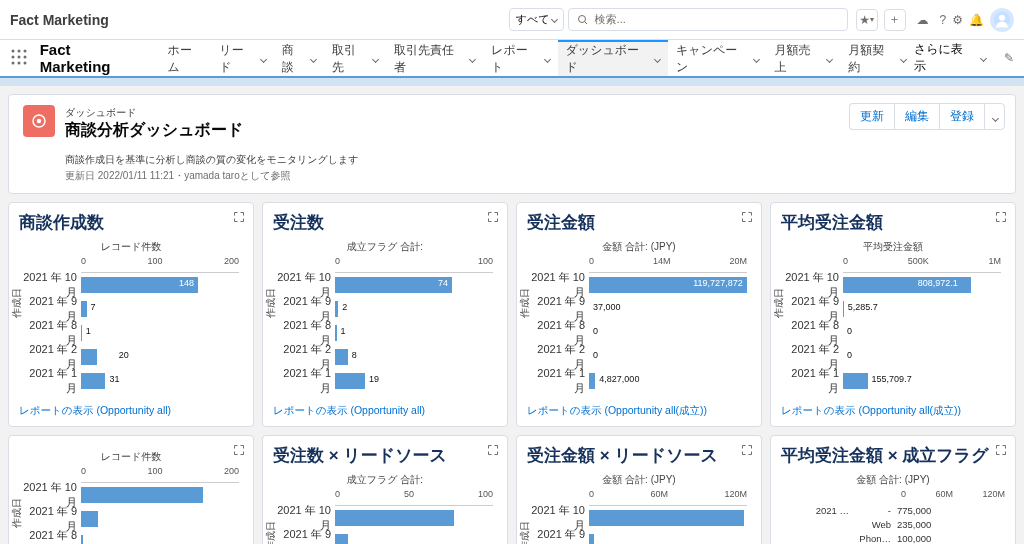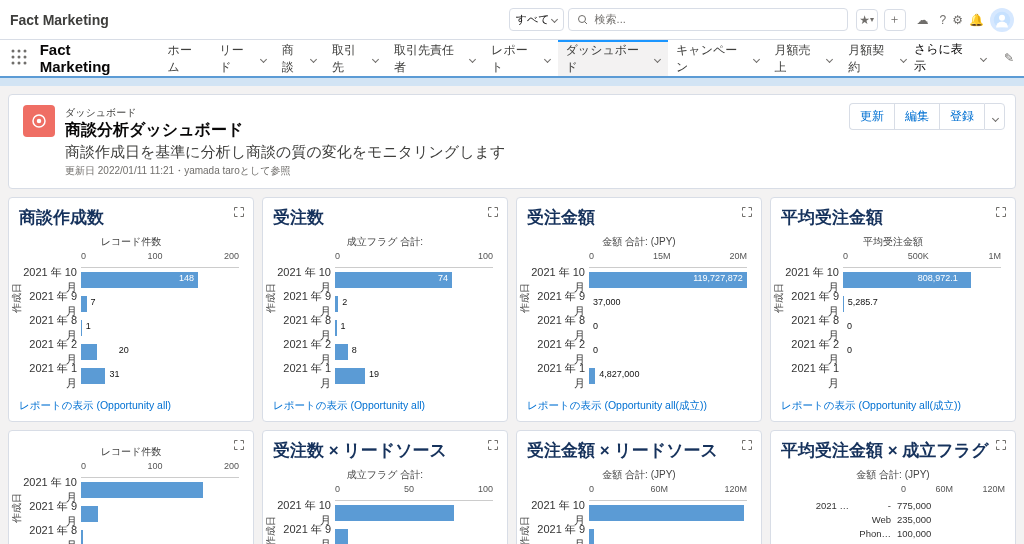--- a/index.html
+++ b/index.html
@@ -29,21 +29,21 @@
 
 .wave { height: 8px; background: #1b96ff; opacity: .15; }
 .ph { background: #fff; padding: 10px 14px; margin: 8px 8px 0 8px; border: 1px solid #d8dde6; border-radius: 4px; display: flex; gap: 10px; position: relative; }
 .ph .ico { width: 32px; height: 32px; background: #ef6e64; border-radius: 4px; display: flex; align-items: center; justify-content: center; color: #fff; }
 .ph .hd small { font-size: 10px; color: #3e3e3c; }
 .ph .hd h1 { font-size: 16px; font-weight: 700; }
 .ph .actions { position: absolute; right: 10px; top: 8px; display: flex; }
 .ph .actions button { border: 1px solid #d8dde6; background: #fff; color: #0070d2; padding: 4px 10px; font-size: 12px; cursor: pointer; border-right: none; }
 .ph .actions button:first-child { border-radius: 4px 0 0 4px; }
 .ph .actions .dd { border-radius: 0 4px 4px 0; border-right: 1px solid #d8dde6; padding: 4px 6px; }
-.ph .desc { color: #3e3e3c; font-size: 15px; margin-top: 2px; }
+.ph .desc { color: #3e3e3c; font-size: 10px; margin-top: 12px; }
 .ph .meta { color: #706e6b; font-size: 10px; margin-top: 2px; }
 
 
 .grid { display: grid; grid-template-columns: repeat(4, 1fr); gap: 8px; padding: 8px; }
 .card { background: #fff; border: 1px solid #d8dde6; border-radius: 4px; padding: 8px 10px; position: relative; min-height: 210px; }
 .card.short { min-height: 130px; }
 .card h3 { font-size: 17px; font-weight: 700; color: #16325c; display: flex; align-items: center; }
 .card .exp { position: absolute; right: 8px; top: 8px; color: #706e6b; cursor: pointer; }
 .card .axis-title { font-size: 10px; color: #444; text-align: center; margin: 6px 0 2px 0; }
 .card .chart-area { position: relative; height: 140px; }
@@ -245,21 +245,21 @@
             </div>
           </div>
         </div>
       </div><a class="link">レポートの表示 (Opportunity all)</a></div>
     <div class="card"><h3>受注金額</h3><span class="exp"><svg width="12" height="12" viewBox="0 0 24 24" fill="none" stroke="#706e6b" stroke-width="2">
           <path d="M3 9 3 3 9 3 M15 3 21 3 21 9 M21 15 21 21 15 21 M9 21 3 21 3 15"></path>
         </svg></span><div class="axis-title">金額 合計: (JPY)</div><div class="chart-area">
         <div class="y-label">作成日</div>
         <div class="ticks">
           <span>0</span>
-          <span>15M</span>
+          <span>14M</span>
           <span>20M</span>
         </div>
         <div class="bars">
           <div class="row" style="position: relative;">
             <div class="rlabel">2021 年 10月</div>
             <div class="bar-wrap">
               <div class="bar" style="width: 99.7732%;"></div>
               <div class="val" style="right: 0.226773%; margin-right: 4px; color: rgb(255, 255, 255);">119,727,872</div>
             </div>
           </div>
@@ -326,20 +326,24 @@
           </div>
           <div class="row" style="position: relative;">
             <div class="rlabel">2021 年 2月</div>
             <div class="bar-wrap">
               <div class="bar" style="width: 0%;"></div>
               <div class="val" style="left: 0%; margin-left: 4px;">0</div>
             </div>
           </div>
           <div class="row" style="position: relative;">
             <div class="rlabel">2021 年 1月</div>
+            <div class="bar-wrap">
+              <div class="bar" style="width: 15.571%;"></div>
+              <div class="val" style="left: 15.571%; margin-left: 4px;">155,709.7</div>
+            </div>
           </div>
         </div>
       </div><a class="link">レポートの表示 (Opportunity all(成立))</a></div>
     <div class="card short">
       <span class="exp"><svg width="12" height="12" viewBox="0 0 24 24" fill="none" stroke="#706e6b" stroke-width="2">
           <path d="M3 9 3 3 9 3 M15 3 21 3 21 9 M21 15 21 21 15 21 M9 21 3 21 3 15"></path>
         </svg></span>
       <div class="axis-title">レコード件数</div>
       <div class="chart-area">
         <div class="y-label">作成日</div>

